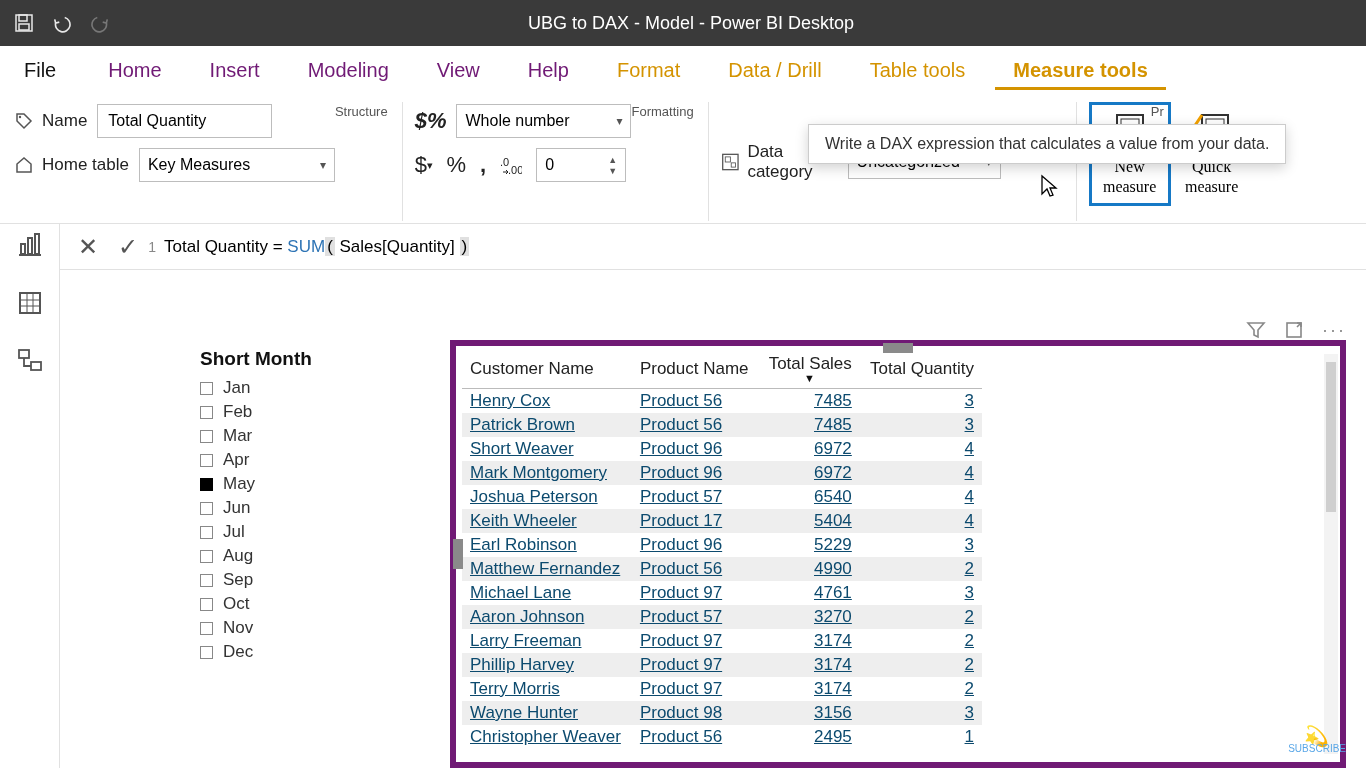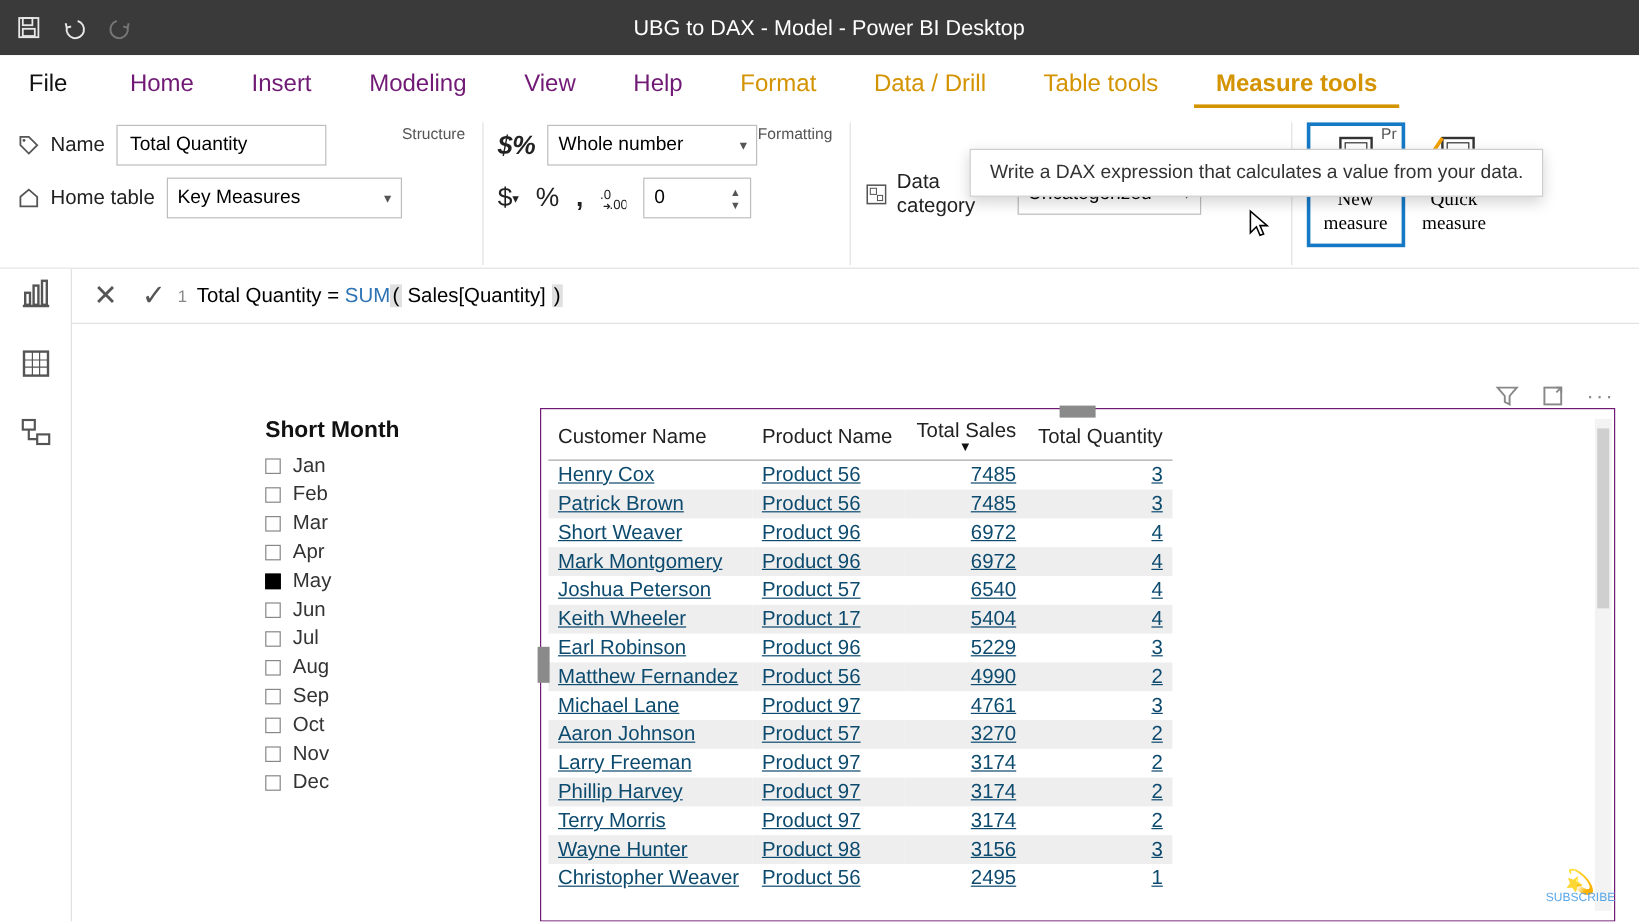--- a/index.html
+++ b/index.html
@@ -52,28 +52,28 @@
 .formula-bar .code { display: flex; align-items: center; gap: 8px; font-family: Consolas, monospace; font-size: 17px; }
 .formula-bar .ln { color: #888; font-size: 14px; }
 .formula-bar .fn { color: #2e74b5; }
 .formula-bar .paren { background: #e0e0e0; padding: 0 2px; }
 
 
 .canvas { position: absolute; left: 60px; top: 270px; right: 0; bottom: 0; background: #fff; }
 .canvas-toolbar { position: absolute; top: 50px; right: 20px; display: flex; gap: 18px; color: #888; font-size: 18px; }
 
 
-.slicer { position: absolute; left: 140px; top: 78px; width: 200px; margin-left: 21px; }
+.slicer { position: absolute; left: 140px; top: 78px; width: 200px; }
 .slicer-title { font-size: 19px; font-weight: 600; color: #111; margin-bottom: 6px; }
 .slicer-item { display: flex; align-items: center; gap: 10px; padding: 2px 0; font-size: 17px; color: #333; cursor: pointer; }
 .slicer-item .chk { width: 13px; height: 13px; border: 1px solid #888; display: inline-block; }
 .slicer-item.sel .chk { background: #000; border-color: #000; }
 
 
-.table-visual { position: absolute; left: 390px; top: 70px; right: 20px; bottom: 0; border: 1px solid #701a75; }
+.table-visual { position: absolute; left: 390px; top: 70px; right: 20px; bottom: 0; border: 6px solid #701a75; }
 .table-visual table { width: 520px; border-collapse: collapse; font-size: 17px; margin: 4px 6px; }
 .table-visual th { text-align: left; font-weight: 400; color: #222; padding: 4px 8px; border-bottom: 1px solid #bbb; white-space: nowrap; }
 .table-visual th.num, .table-visual td.num { text-align: right; }
 .table-visual td { padding: 2px 8px; color: #0c4a6e; text-decoration: underline; }
 .table-visual tbody tr:nth-child(even) { background: #eeeeee; }
 .table-visual .sort-ind { display: block; text-align: center; color: #111; font-size: 11px; margin-top: -2px; }
 .vscroll { position: absolute; right: 2px; top: 8px; bottom: 8px; width: 14px; background: #f3f3f3; }
 .vscroll .thumb { position: absolute; left: 2px; right: 2px; top: 8px; height: 150px; background: #cfcfcf; }
 .handle { position: absolute; width: 10px; background: #8a8a8a; }
 .handle.l { left: -3px; top: 50%; height: 30px; transform: translateY(-50%);}

